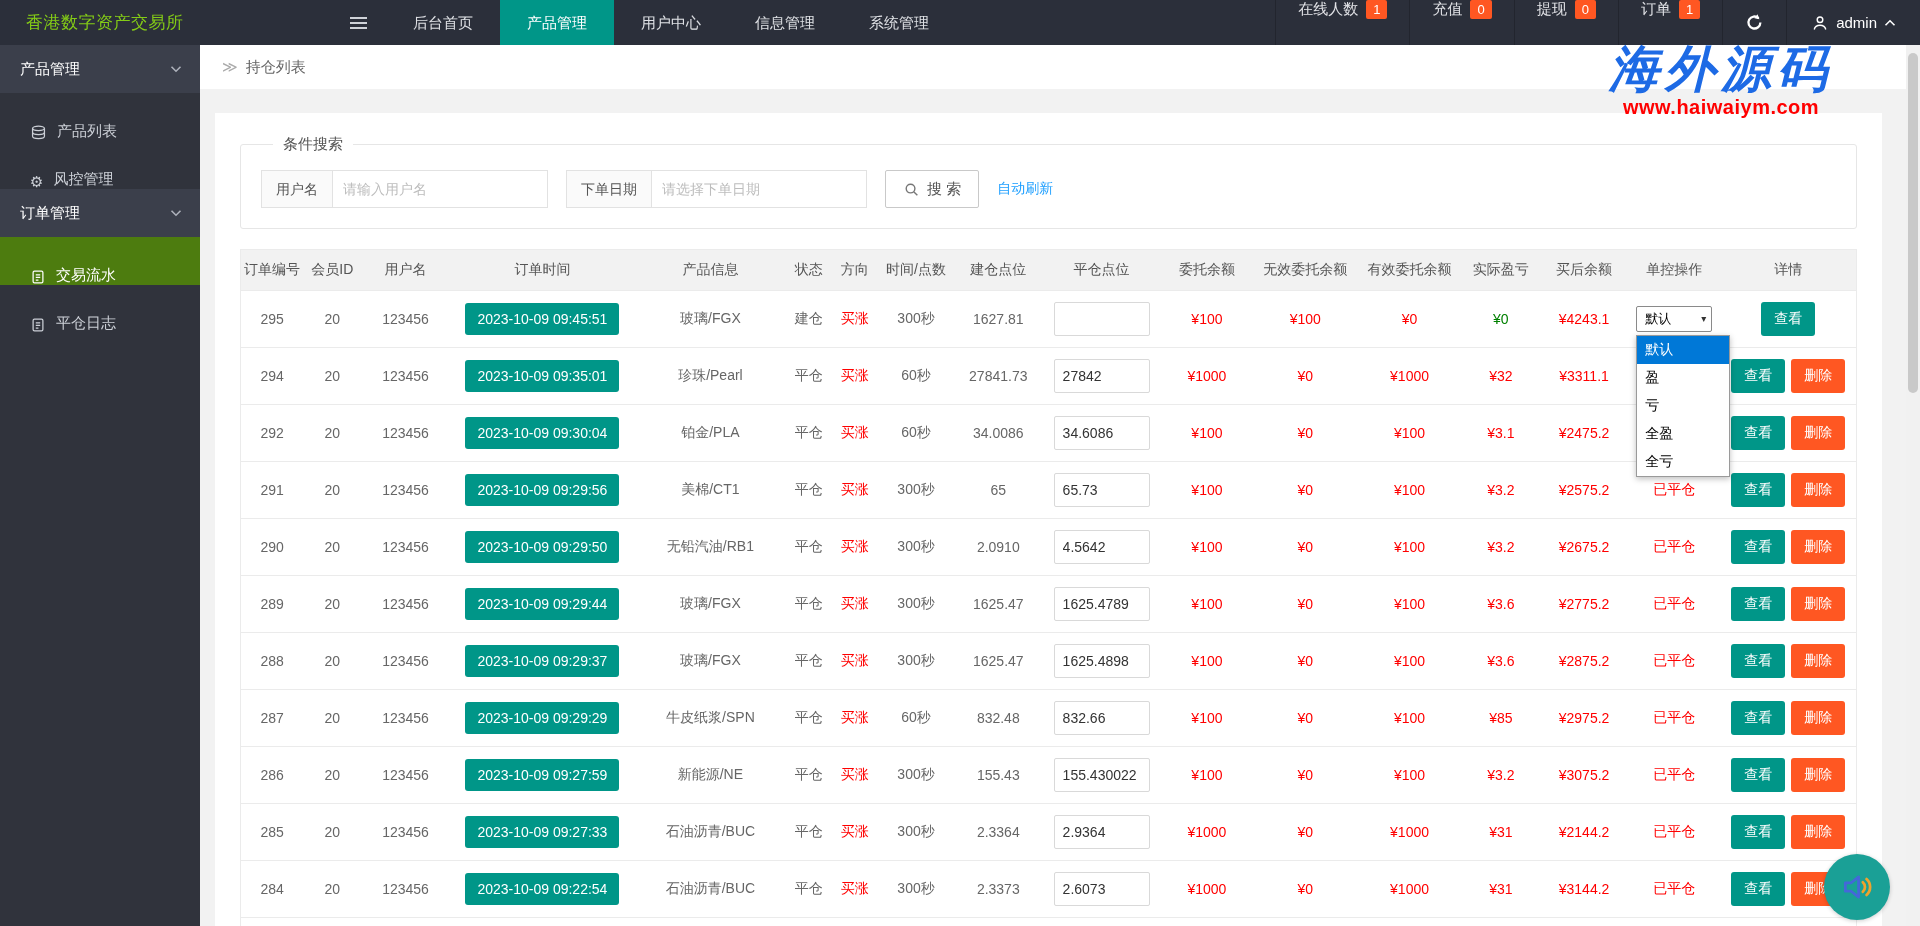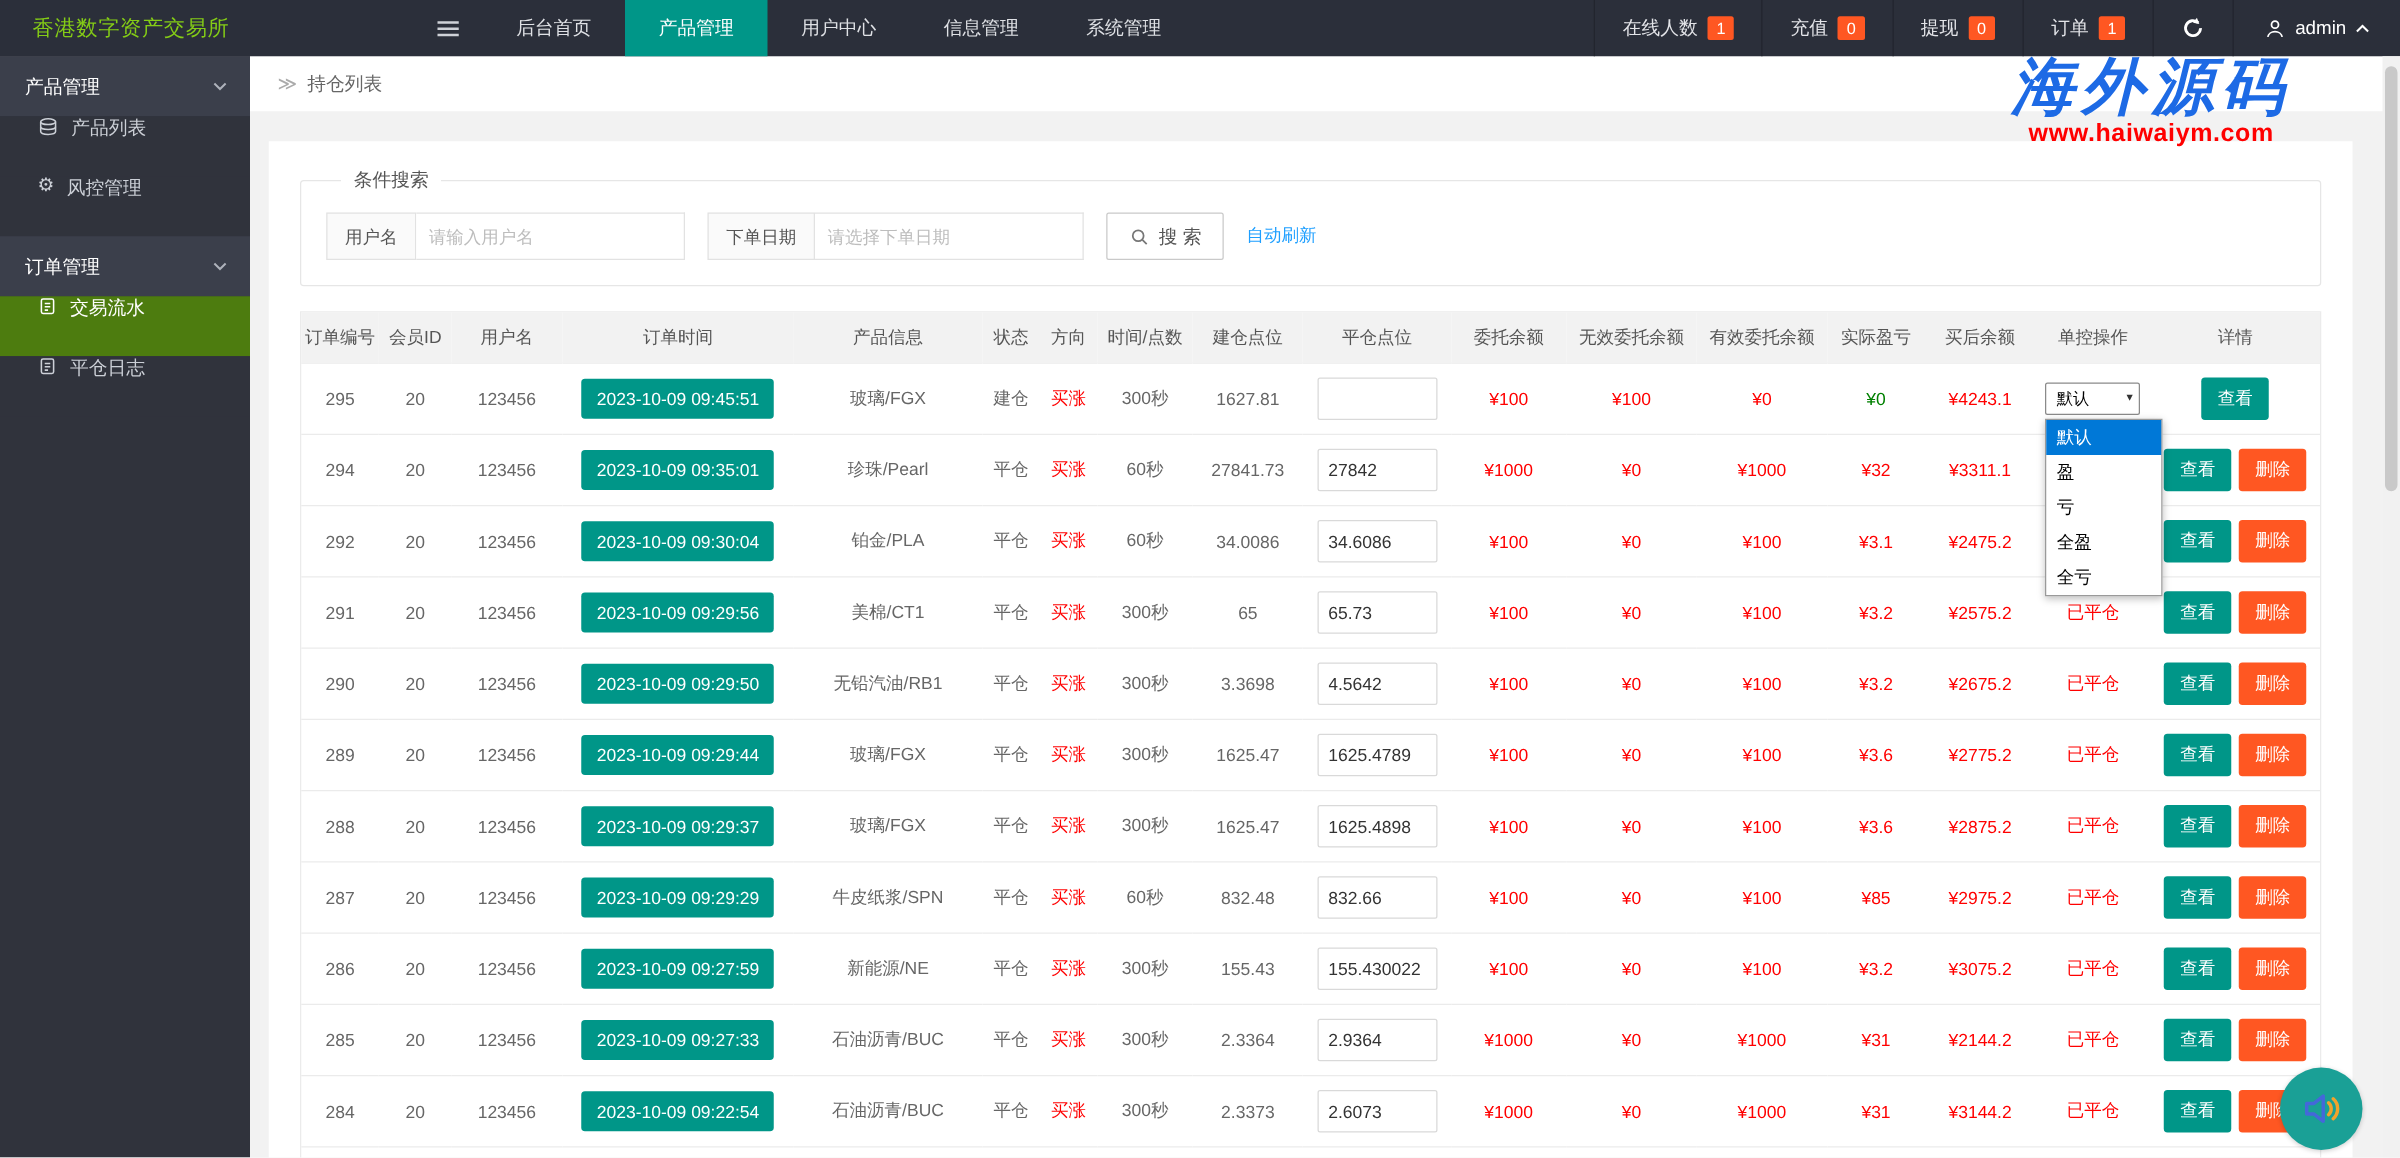--- a/index.html
+++ b/index.html
@@ -8,29 +8,29 @@
   
   .topbar { position:absolute; left:0; top:0; width:1920px; height:45px; background:#2b2f3a; display:flex; align-items:stretch; z-index:30; }
   .brand { width:330px; color:#84cc16; font-size:17px; line-height:45px; padding-left:26px; letter-spacing:.5px; }
   .burger { width:56px; display:flex; flex-direction:column; justify-content:center; align-items:center; gap:3px; cursor:pointer; }
   .burger i { display:block; width:17px; height:2px; background:#cfd2d8; }
   .nav { display:flex; }
   .nav-item { padding:0 27px; line-height:45px; color:#dfe1e5; font-size:15px; cursor:pointer; }
   .nav-item.active { background:#009688; color:#fff; }
   .spacer { flex:1; }
   .stats { display:flex; }
-  .stat-item { display:flex; align-items:center; gap:8px; padding:0 22px; border-left:1px solid #22252e; color:#e3e4e8; font-size:15px; cursor:pointer; }
+  .stat-item { display:flex; align-items:flex-start; gap:8px; padding:0 22px; border-left:1px solid #22252e; color:#e3e4e8; font-size:15px; cursor:pointer; }
   .badge { background:#ff5722; color:#fff; font-size:13px; padding:2px 7px; border-radius:2px; }
   .refresh { display:flex; align-items:center; padding:0 22px; border-left:1px solid #22252e; cursor:pointer; }
   .user { display:flex; align-items:center; gap:7px; padding:0 24px; border-left:1px solid #22252e; color:#fff; font-size:15px; cursor:pointer; }
 
   
   .sidebar { position:absolute; left:0; top:45px; width:200px; height:881px; background:#30333c; z-index:20; }
   .side-group { height:48px; display:flex; align-items:center; justify-content:space-between; padding:0 18px 0 20px; background:#3b3f4b; color:#fff; font-size:15px; cursor:pointer; }
-  .side-item { height:48px; display:flex; align-items:flex-start; gap:10px; padding-left:30px; background:#30333c; color:#ccd0d7; font-size:15px; cursor:pointer; }
+  .side-item { height:48px; display:flex; align-items:flex-end; gap:10px; padding-left:30px; background:#30333c; color:#ccd0d7; font-size:15px; cursor:pointer; }
   .side-item.active { background:#4d7c0f; color:#fff; }
   .side-item svg, .side-item .gear { flex:0 0 auto; }
   .gear { font-size:15px; line-height:1; }
 
   
   .breadcrumb { position:absolute; left:200px; top:45px; width:1720px; height:44px; background:#fff; display:flex; align-items:center; padding-left:22px; font-size:15px; color:#666; z-index:5; }
   .bc-icon { color:#aaa; margin-right:8px; font-size:15px; }
 
   
   .watermark { position:absolute; right:14px; top:44px; width:370px; text-align:center; z-index:40; pointer-events:none; }
@@ -343,21 +343,21 @@
   </tr>
           <tr>
     <td>290</td>
     <td>20</td>
     <td>123456</td>
     <td><span class="time-btn">2023-10-09 09:29:50</span></td>
     <td>无铅汽油/RB1</td>
     <td>平仓</td>
     <td class="red">买涨</td>
     <td>300秒</td>
-    <td>3.3698</td>
+    <td>2.0910</td>
     <td><input class="close-input" value="4.5642" style=""></td>
     <td class="red">¥100</td>
     <td class="red">¥0</td>
     <td class="red">¥100</td>
     <td class="red">¥3.2</td>
     <td class="red">¥2675.2</td>
     <td class="control-cell"><span class="red">已平仓</span></td>
     <td><button class="btn btn-view">查看</button><button class="btn btn-del">删除</button></td>
   </tr>
           <tr>

